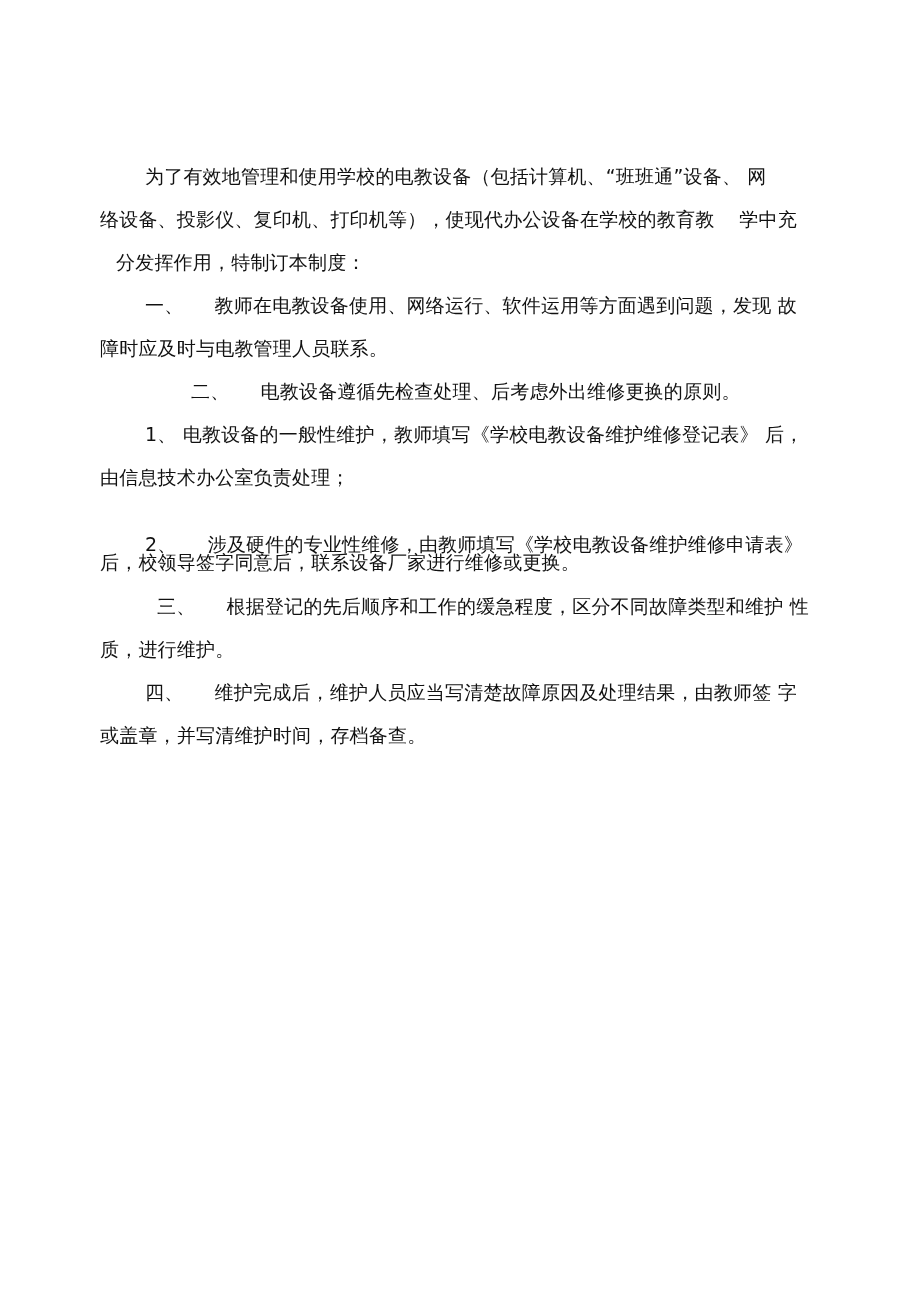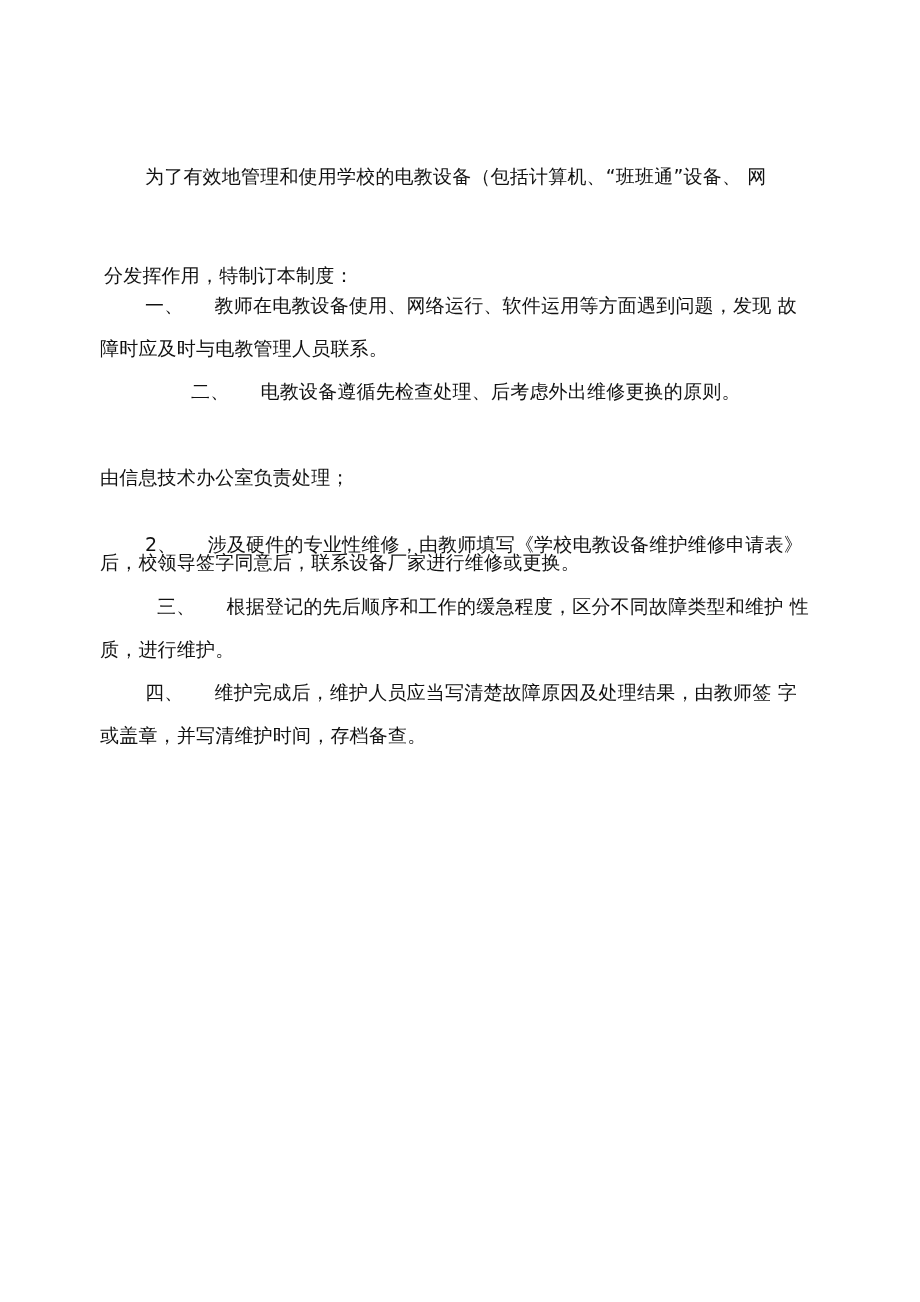--- a/index.html
+++ b/index.html
@@ -6,27 +6,29 @@
   body { width: 920px; height: 1302px; position: relative; overflow: hidden;
          font-family: "DejaVu Sans", "Liberation Sans", sans-serif; color: #111; }
   .page { position: absolute; left: 0; top: 0; width: 920px; height: 1070px; background: #fff; }
   .line { position: absolute; font-size: 19px; line-height: 24px; white-space: pre; letter-spacing: 0.2px; }
 </style>
 </head>
 <body>
 
 <div class="page">
   <div class="line" style="left:145px; top:164px;">为了有效地管理和使用学校的电教设备（包括计算机、“班班通”设备、 网</div>
-  <div class="line" style="left:104px; top:250px;margin-top:13px;">分发挥作用，特制订本制度：</div>
+  <div class="line" style="left:100px; top:207px;">络设备、投影仪、复印机、打印机等），使现代办公设备在学校的教育教    学中充</div>
+  <div class="line" style="left:116px; top:250px;">分发挥作用，特制订本制度：</div>
 
   <div class="line" style="left:145px; top:293px;">一、     教师在电教设备使用、网络运行、软件运用等方面遇到问题，发现 故</div>
   <div class="line" style="left:100px; top:336px;">障时应及时与电教管理人员联系。</div>
 
   <div class="line" style="left:160px; top:379px;margin-left:31px;">二、     电教设备遵循先检查处理、后考虑外出维修更换的原则。</div>
 
+  <div class="line" style="left:145px; top:422px;">1、 电教设备的一般性维护，教师填写《学校电教设备维护维修登记表》 后，</div>
   <div class="line" style="left:100px; top:465px;">由信息技术办公室负责处理；</div>
 
   <div class="line" style="left:145px; top:508px;margin-top:24px;">2、     涉及硬件的专业性维修，由教师填写《学校电教设备维护维修申请表》</div>
   <div class="line" style="left:100px; top:550px;">后，校领导签字同意后，联系设备厂家进行维修或更换。</div>
 
   <div class="line" style="left:145px; top:594px;margin-left:12px;">三、     根据登记的先后顺序和工作的缓急程度，区分不同故障类型和维护 性</div>
   <div class="line" style="left:100px; top:637px;">质，进行维护。</div>
 
   <div class="line" style="left:100px; top:723px;">或盖章，并写清维护时间，存档备查。</div>
   <div class="line" style="left:145px; top:680px;">四、     维护完成后，维护人员应当写清楚故障原因及处理结果，由教师签 字</div>

